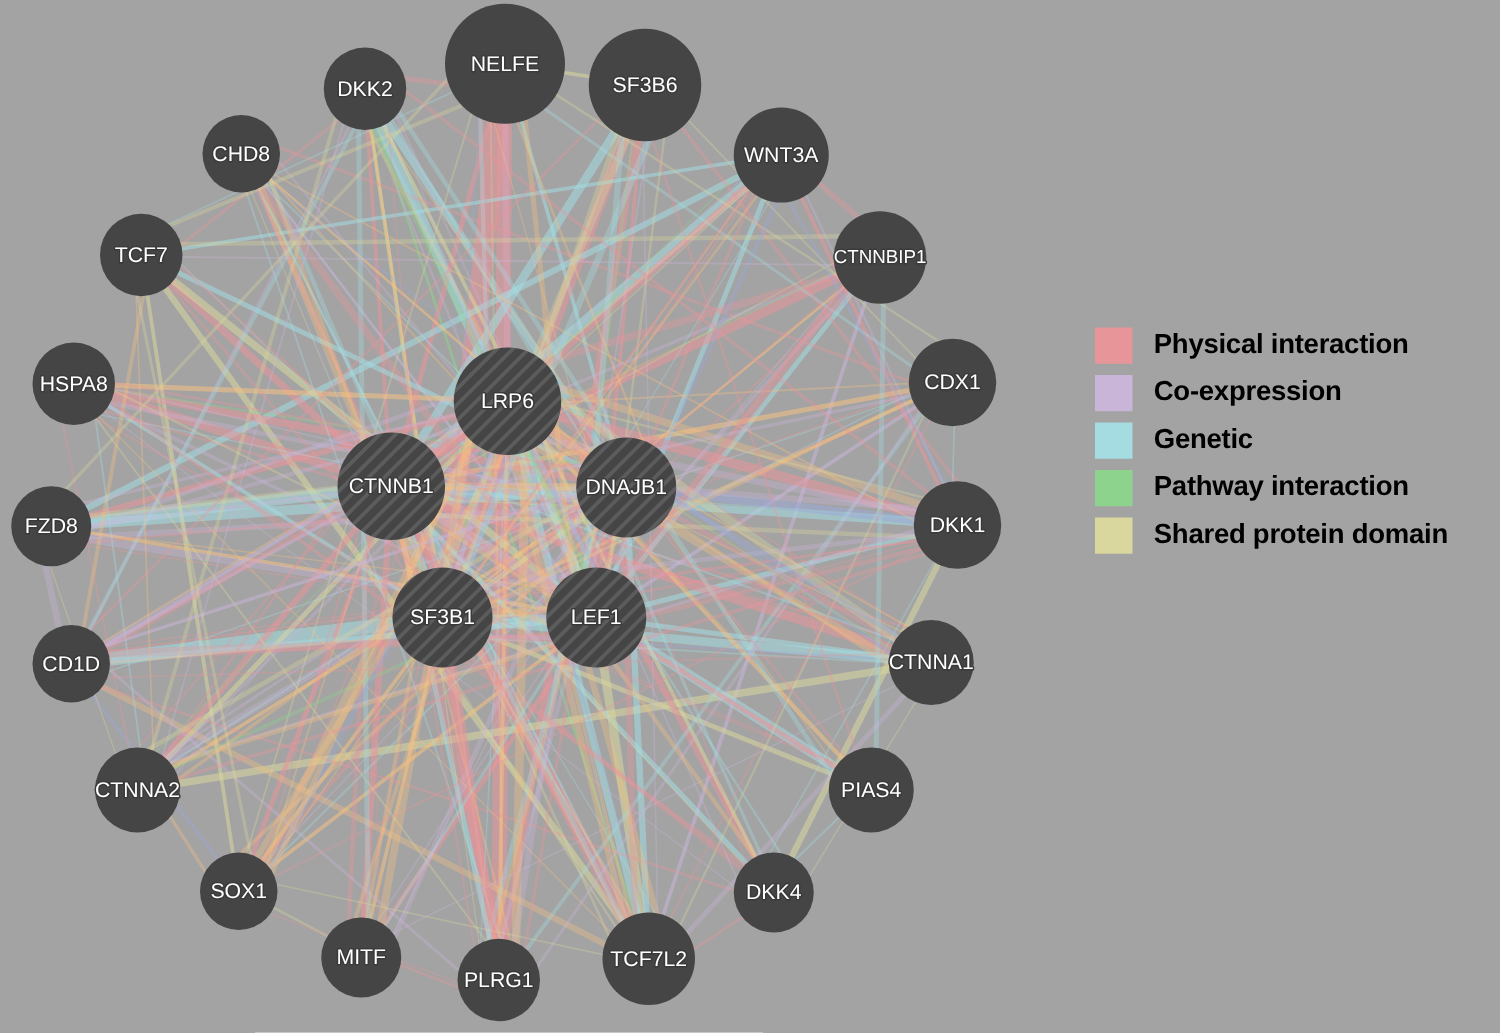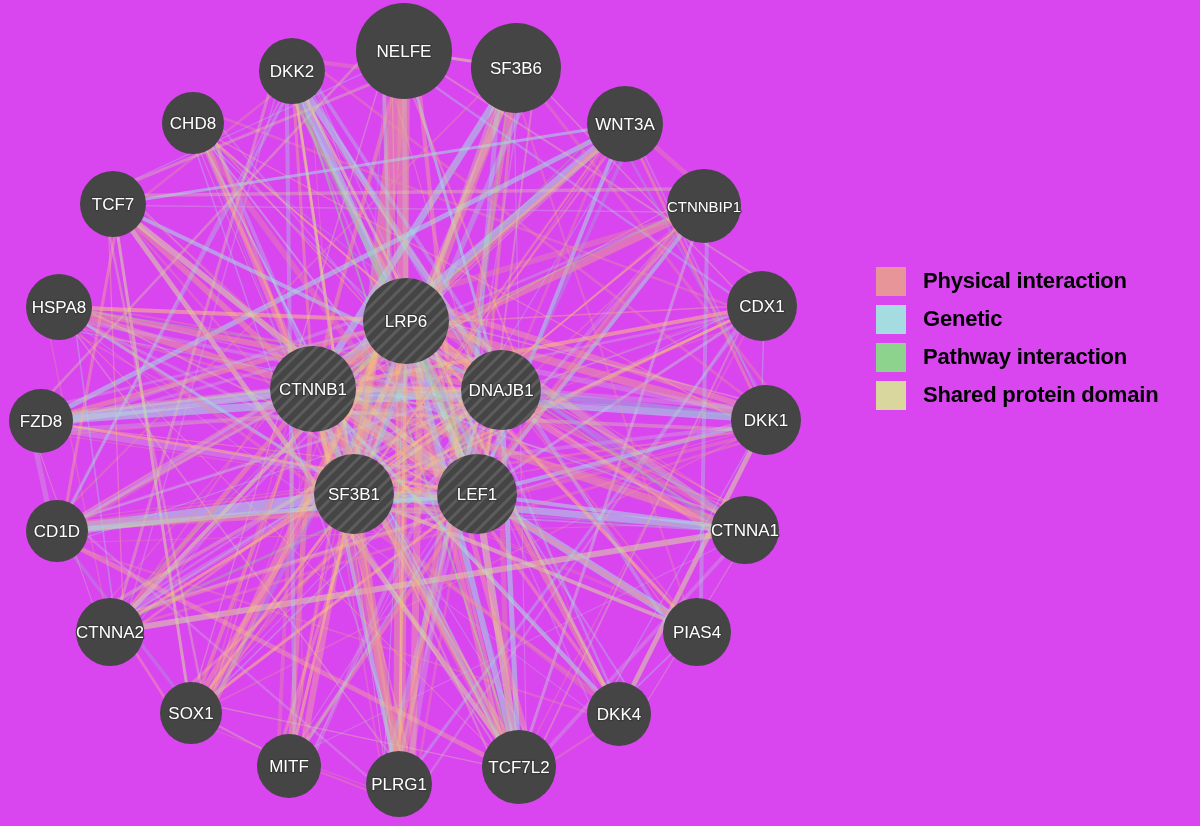--- a/index.html
+++ b/index.html
@@ -11,21 +11,21 @@
   body {
     width: 1200px;
     height: 826px;
     overflow: hidden;
     font-family: "Liberation Sans", sans-serif;
   }
   #root {
     position: relative;
     width: 1200px;
     height: 826px;
-    background: #d946ef;
+    background: #a3a3a3;
   }
   #network-svg {
     position: absolute;
     left: 0;
     top: 0;
     width: 830px;
     height: 826px;
     display: block;
   }
   .node-circle {
@@ -50,21 +50,20 @@
     font-size: 15px;
   }
   #legend {
     position: absolute;
     left: 840px;
     top: 262px;
     width: 350px;
   }
   .legend-row {
     display: flex;
-    align-items: center;
     height: 38px;
     padding-left: 36px;
   }
   .legend-swatch {
     width: 30px;
     height: 29px;
     flex: 0 0 auto;
   }
   .legend-label {
     margin-left: 17px;
@@ -571,20 +570,24 @@
         </g>
       </g>
   </svg>
 
   <div id="legend">
       <div class="legend-row">
         <div class="legend-swatch" style="background: rgb(232, 149, 154);"></div>
         <div class="legend-label">Physical interaction</div>
       </div>
       <div class="legend-row">
+        <div class="legend-swatch" style="background: rgb(201, 181, 216);"></div>
+        <div class="legend-label">Co-expression</div>
+      </div>
+      <div class="legend-row">
         <div class="legend-swatch" style="background: rgb(164, 220, 226);"></div>
         <div class="legend-label">Genetic</div>
       </div>
       <div class="legend-row">
         <div class="legend-swatch" style="background: rgb(142, 211, 141);"></div>
         <div class="legend-label">Pathway interaction</div>
       </div>
       <div class="legend-row">
         <div class="legend-swatch" style="background: rgb(217, 215, 158);"></div>
         <div class="legend-label">Shared protein domain</div>

